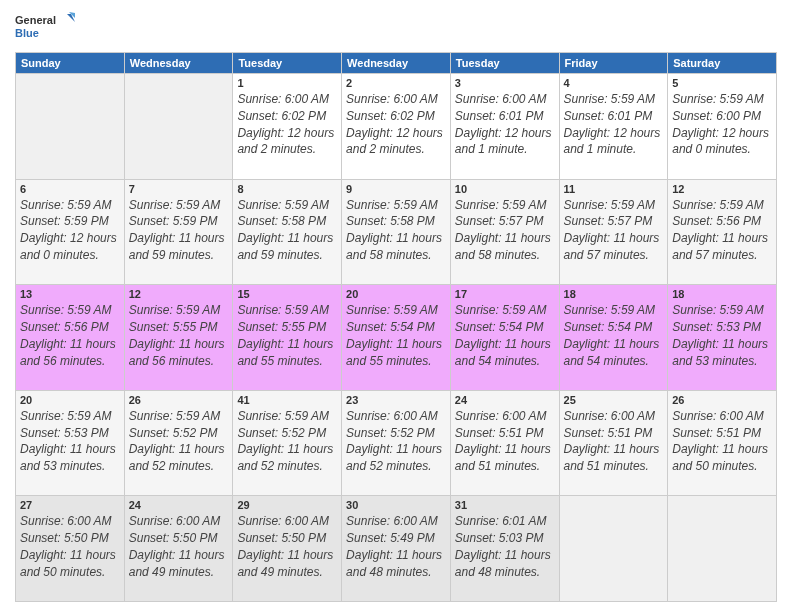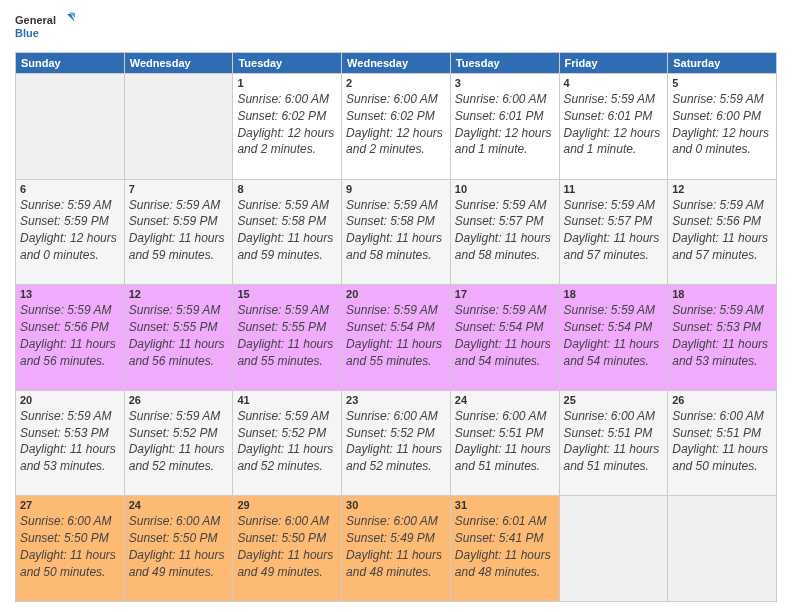--- a/index.html
+++ b/index.html
@@ -295,21 +295,21 @@
 and 51 minutes.</div>
           </td>
           <td>
             <span class="day-number">26</span>
             <div class="day-info" style="white-space: pre-line;">Sunrise: 6:00 AM
 Sunset: 5:51 PM
 Daylight: 11 hours
 and 50 minutes.</div>
           </td>
         </tr>
-        <tr style="background: #fdba74;">
+        <tr style="background: #e5e5e5;">
           <td>
             <span class="day-number">27</span>
             <div class="day-info" style="white-space: pre-line;">Sunrise: 6:00 AM
 Sunset: 5:50 PM
 Daylight: 11 hours
 and 50 minutes.</div>
           </td>
           <td>
             <span class="day-number">24</span>
             <div class="day-info" style="white-space: pre-line;">Sunrise: 6:00 AM
@@ -327,21 +327,21 @@
           <td>
             <span class="day-number">30</span>
             <div class="day-info" style="white-space: pre-line;">Sunrise: 6:00 AM
 Sunset: 5:49 PM
 Daylight: 11 hours
 and 48 minutes.</div>
           </td>
           <td>
             <span class="day-number">31</span>
             <div class="day-info" style="white-space: pre-line;">Sunrise: 6:01 AM
-Sunset: 5:41 PM
+Sunset: 5:03 PM
 Daylight: 11 hours
 and 48 minutes.</div>
           </td>
           <td class="empty-cell" style="background: rgb(240, 240, 240);"></td>
           <td class="empty-cell" style="background: rgb(240, 240, 240);"></td>
         </tr>
       </tbody>
   </table>
 </div>
 

